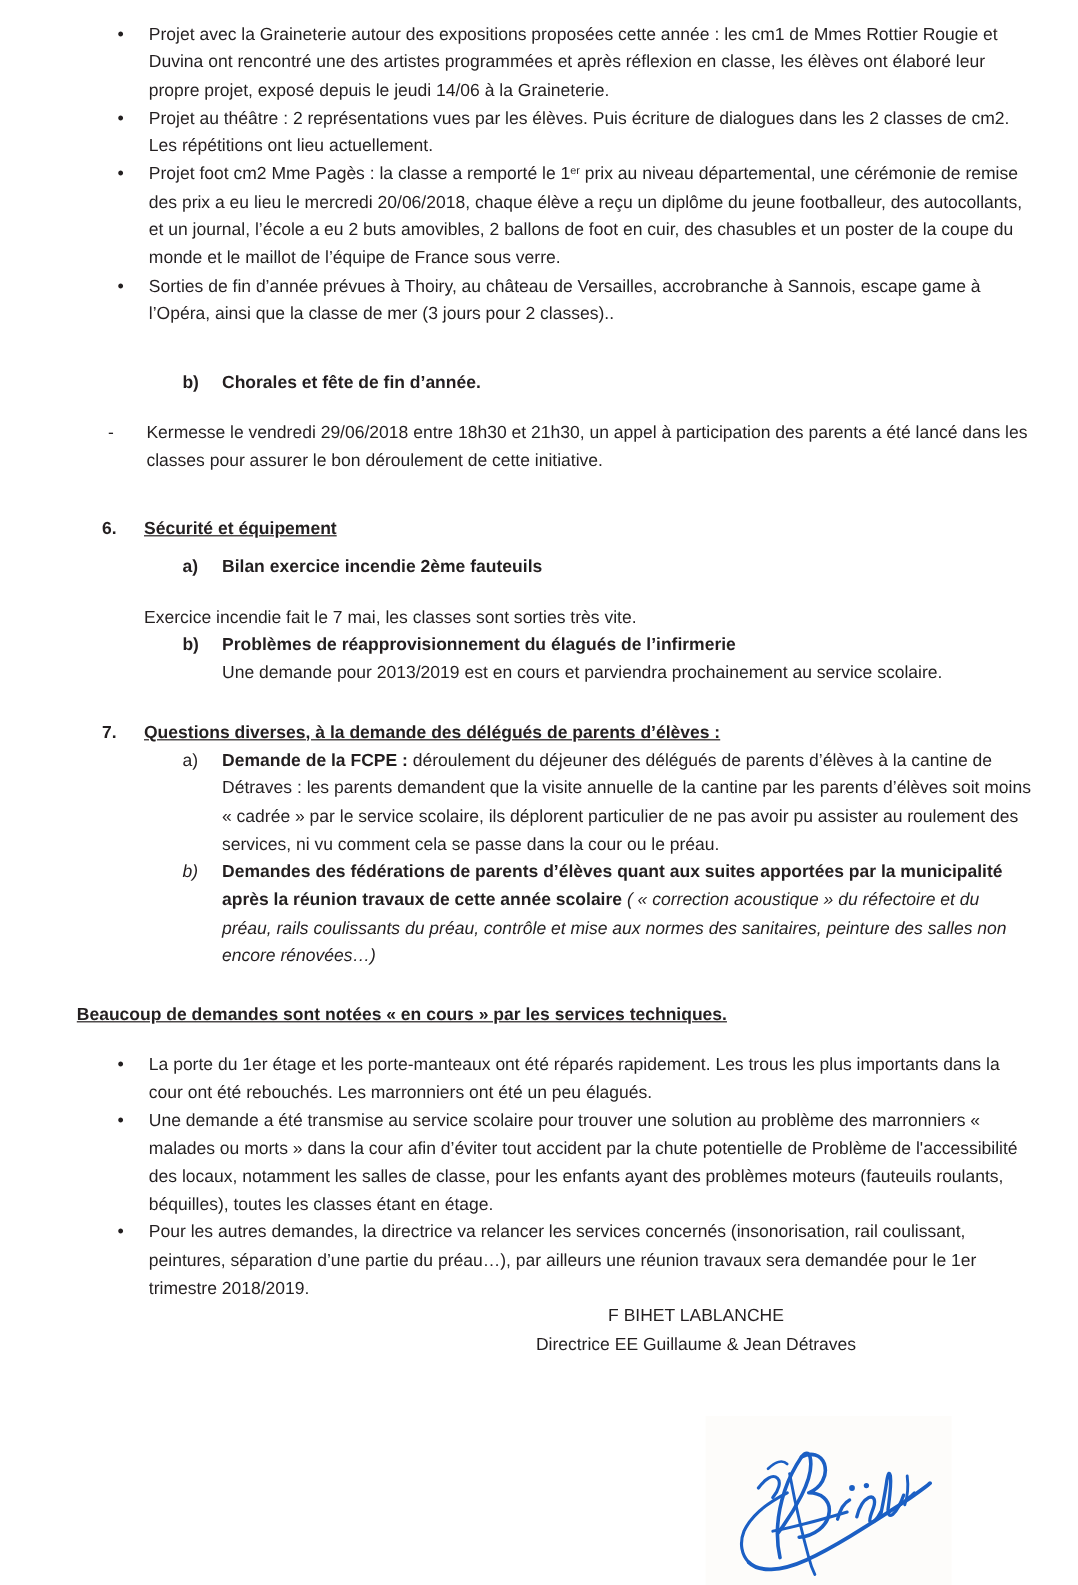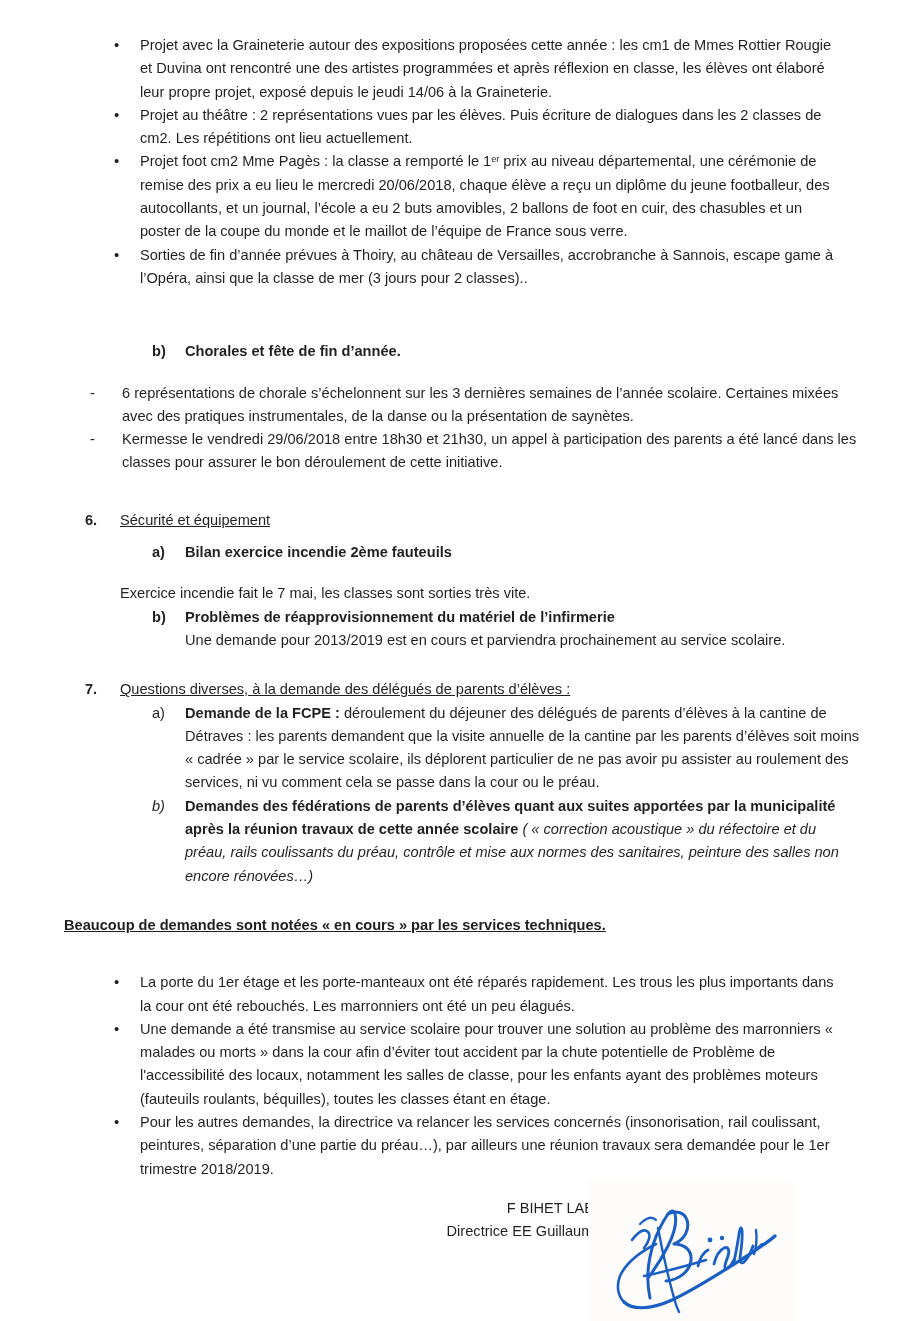--- a/index.html
+++ b/index.html
@@ -24,21 +24,21 @@
   .content {
     position: absolute;
     left: 60px;
     top: 18px;
     width: 800px;
   }
 
   
   ul.disc-list {
     list-style: none;
-    margin: 16px;
+    margin: 0;
     padding: 0;
   }
   ul.disc-list > li {
     position: relative;
     padding-left: 64px;
     margin: 0;
     font-size: 14.6px;
     line-height: 23.3px;
   }
   ul.disc-list > li::before {
@@ -81,21 +81,21 @@
     font-weight: bold;
   }
   .num-heading .num {
     position: absolute;
     left: 25px;
     top: 0;
     font-weight: bold;
   }
   .num-heading .htext {
     text-decoration: underline;
-    font-weight: normal;
+    font-weight: bold;
   }
 
   
   .letter-item {
     position: relative;
     padding-left: 125px;
     font-size: 14.6px;
     line-height: 23.3px;
   }
   .letter-item .letter {
@@ -179,21 +179,20 @@
     <div class="spacer-xl"></div>
 
     <div class="letter-item">
       <span class="letter bold">b)</span>
       <span class="bold">Chorales et fête de fin d’année.</span>
     </div>
 
     <div class="spacer-md"></div>
 
     <ul class="dash-list">
-      <li><span>6 représentations de chorale s’échelonnent sur les 3 dernières semaines de l’année scolaire. Certaines mixées avec des pratiques instrumentales, de la danse ou la présentation de saynètes.</span></li>
       <li><span>Kermesse le vendredi 29/06/2018 entre 18h30 et 21h30, un appel à participation des parents a été lancé dans les classes pour assurer le bon déroulement de cette initiative.</span></li>
     </ul>
 
     <div class="spacer-xl"></div>
 
     <div class="num-heading">
       <span class="num">6.</span>
       <span class="htext">Sécurité et équipement</span>
     </div>
 
@@ -203,21 +202,21 @@
       <span class="letter bold">a)</span>
       <span class="bold">Bilan exercice incendie 2ème fauteuils</span>
     </div>
 
     <div class="spacer-md"></div>
 
     <div class="plain-para">Exercice incendie fait le 7 mai, les classes sont sorties très vite.</div>
 
     <div class="letter-item">
       <span class="letter bold">b)</span>
-      <span class="bold">Problèmes de réapprovisionnement du matériel de l’infirmerie</span>
+      <span class="bold">Problèmes de réapprovisionnement du élagués de l’infirmerie</span>
     </div>
     <div class="letter-item">
       <span>Une demande pour 2013/2019 est en cours et parviendra prochainement au service scolaire.</span>
     </div>
 
     <div class="spacer-lg"></div>
 
     <div class="num-heading">
       <span class="num">7.</span>
       <span class="htext">Questions diverses, à la demande des délégués de parents d’élèves :</span>

